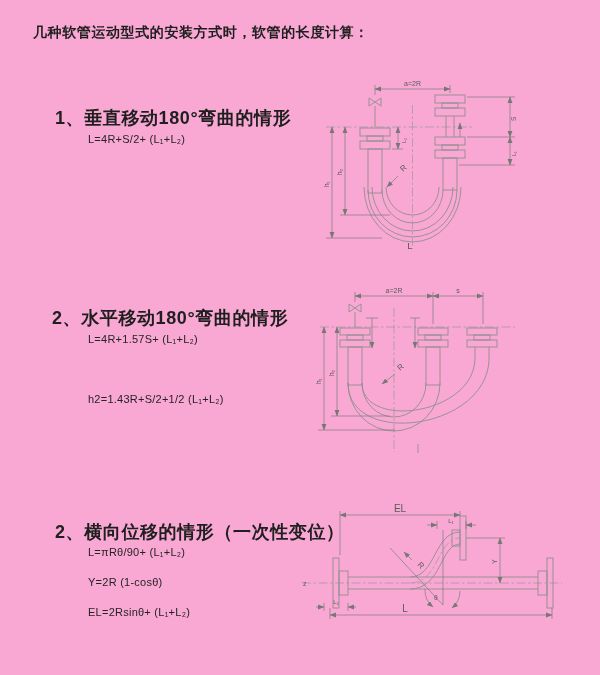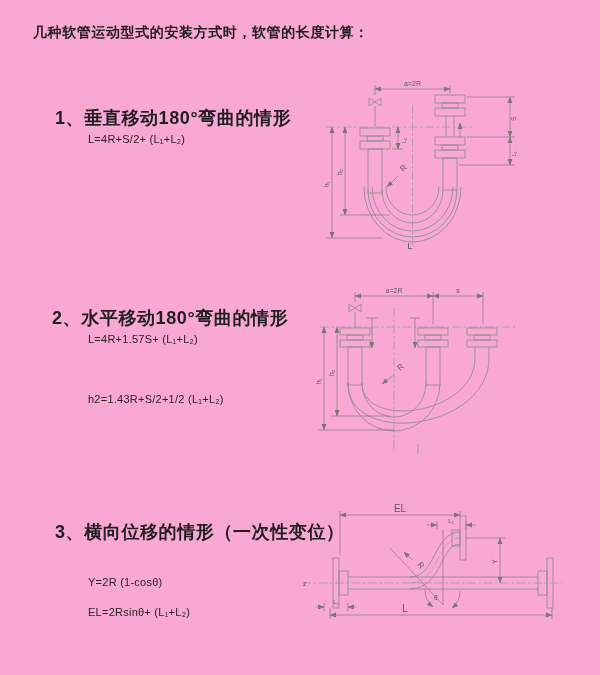--- a/index.html
+++ b/index.html
@@ -25,21 +25,22 @@
 
   <div class="t title" style="left:33px;top:24px">几种软管运动型式的安装方式时，软管的长度计算：</div>
 
   <div class="t heading" style="left:55px;top:106px">1、垂直移动180°弯曲的情形</div>
   <div class="t formula" style="left:88px;top:133px">L=4R+S/2+ (L₁+L₂)</div>
 
   <div class="t heading" style="left:52px;top:306px">2、水平移动180°弯曲的情形</div>
   <div class="t formula" style="left:88px;top:333px">L=4R+1.57S+ (L₁+L₂)</div>
   <div class="t formula" style="left:88px;top:393px">h2=1.43R+S/2+1/2 (L₁+L₂)</div>
 
-  <div class="t heading" style="left:55px;top:520px">3、横向位移的情形（一次性变位）</div>
+  <div class="t heading" style="left:55px;top:520px">2、横向位移的情形（一次性变位）</div>
+  <div class="t formula" style="left:88px;top:546px">L=πRθ/90+ (L₁+L₂)</div>
   <div class="t formula" style="left:88px;top:576px">Y=2R (1-cosθ)</div>
   <div class="t formula" style="left:88px;top:606px">EL=2Rsinθ+ (L₁+L₂)</div>
 
   <svg style="left:310px;top:75px" width="280" height="180" viewBox="0 0 280 180">
     <defs>
       <marker id="d1a" markerWidth="7" markerHeight="7" refX="6" refY="3" orient="auto-start-reverse" markerUnits="userSpaceOnUse">
         <path d="M0,0.6 L6.5,3 L0,5.4 Z" fill="#777"></path>
       </marker>
       <pattern id="d1h" width="3.5" height="3.5" patternUnits="userSpaceOnUse" patternTransform="rotate(45)">
         <line x1="0" y1="0" x2="0" y2="3.5" stroke="#9a9a9a" stroke-width="1"></line>

